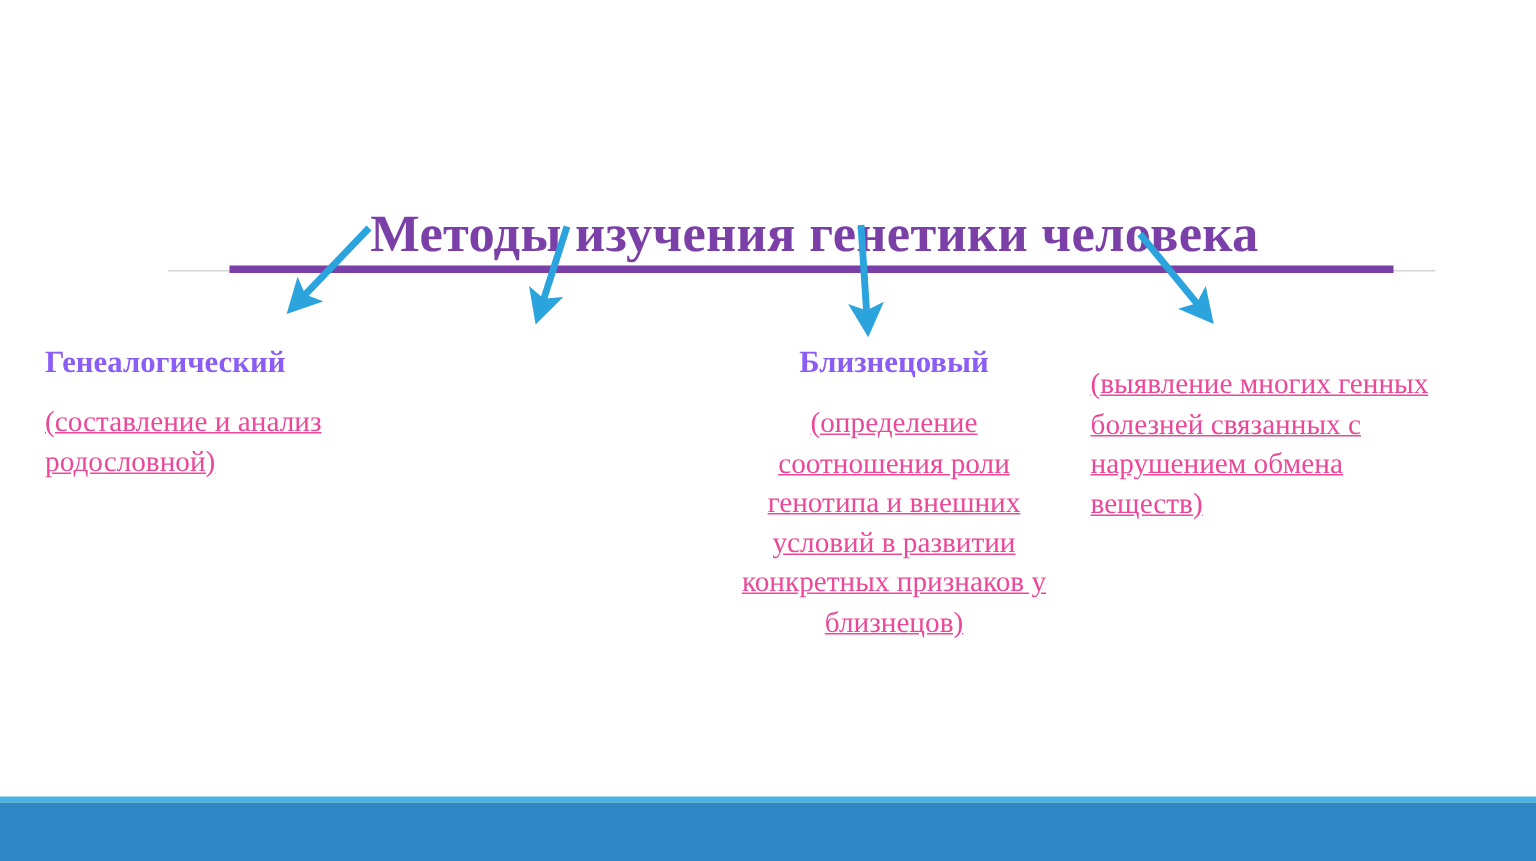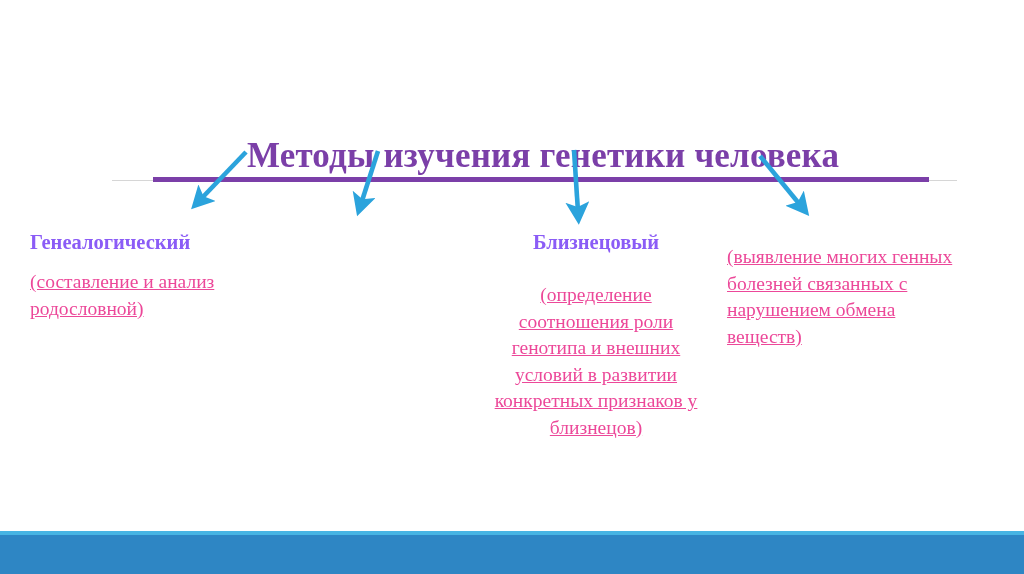--- a/index.html
+++ b/index.html
@@ -93,21 +93,21 @@
     text-decoration: underline;
   }
 
   #col0 { left: 30px;  top: 230px; width: 230px; }
   #col1 { left: 258px; top: 230px; width: 232px; }
   #col2 { left: 487px; top: 230px; width: 218px; text-align: center; }
   #col3 { left: 727px; top: 232px; width: 232px; }
 
   #col0 .col-body { margin-top: 15px; }
   #col1 .col-body { margin-top: 18px; }
-  #col2 .col-body { margin-top: 28px; }
+  #col2 .col-body { margin-top: 16px; }
   #col3 .col-body { margin-top: 12px; }
 
   
   .footer-light {
     position: absolute;
     left: 0;
     top: 531px;
     width: 1024px;
     height: 4px;
     background: #47B4E3;

